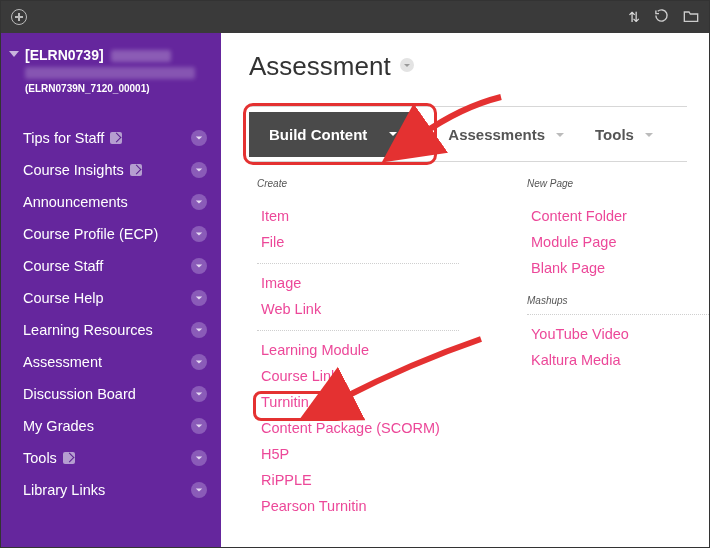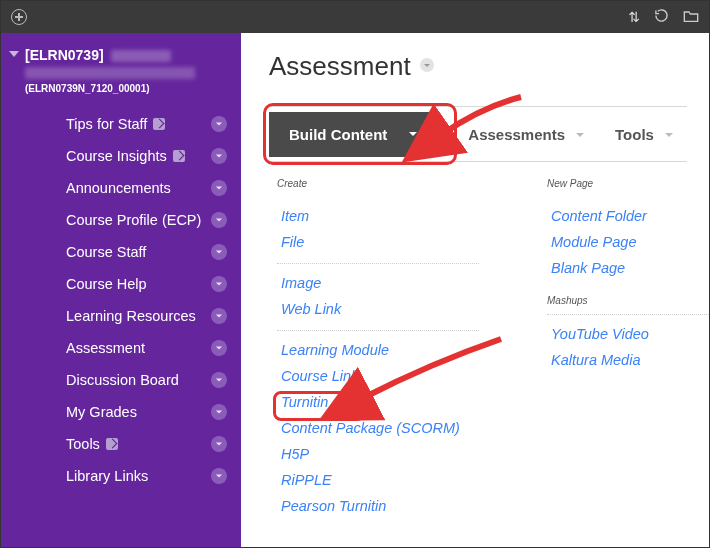--- a/index.html
+++ b/index.html
@@ -7,49 +7,49 @@
   body { display: flex; flex-direction: column; border: 1px solid #333; }
   .topbar { background: #3a3a3a; height: 32px; display: flex; align-items: center; padding: 0 10px; color: #ccc; justify-content: space-between; }
   .topbar-left { display: flex; align-items: center; gap: 6px; }
   .topbar-right { display: flex; align-items: center; gap: 14px; }
   .circle-plus { width: 16px; height: 16px; border: 1.5px solid #bbb; border-radius: 50%; position: relative; }
   .circle-plus::before, .circle-plus::after { content: ""; position: absolute; background: #bbb; }
   .circle-plus::before { width: 8px; height: 1.5px; top: 6px; left: 3px; }
   .circle-plus::after  { width: 1.5px; height: 8px; top: 3px; left: 6px; }
   .tb-icon { color: #ddd; font-size: 14px; }
   .main { flex: 1; display: flex; min-height: 0; }
-  .sidebar { width: 240px; background: #65269d; color: #fff; padding: 8px 0 0 0; font-size: 14px; overflow: hidden; }
+  .sidebar { width: 220px; background: #65269d; color: #fff; padding: 8px 0 0 0; font-size: 14px; overflow: hidden; }
   .course-head { padding: 6px 14px 8px 24px; position: relative; }
   .course-head .tri { position: absolute; left: 8px; top: 10px; width: 0; height: 0; border-left: 5px solid transparent; border-right: 5px solid transparent; border-top: 6px solid #c9b4de; }
   .course-code { font-weight: 700; color: #fff; font-size: 14px; }
   .course-code-blur { display:inline-block; width:60px; height:12px; background:rgba(255,255,255,0.25); border-radius:2px; filter: blur(2px); vertical-align:middle; margin-left:4px; }
   .course-line2 { height:12px; background:rgba(255,255,255,0.22); border-radius:2px; filter: blur(2px); margin: 4px 0 4px 0; width: 170px; }
   .course-id { font-weight: 700; font-size: 10px; color:#fff; }
-  .nav { margin-top: 6px; padding-left: 43px; }
+  .nav { margin-top: 20px; }
   .nav-item { display: flex; align-items: center; justify-content: space-between; padding: 8px 14px 8px 22px; color: #fff; font-size: 14.5px; cursor: pointer; }
   .nav-item .lbl { display: flex; align-items: center; gap: 6px; }
   .ext-box { display:inline-block; width:12px; height:12px; background:#b59ed0; border-radius:2px; position:relative; }
   .ext-box::after { content:""; position:absolute; width:6px; height:6px; border-top:1.5px solid #5a1f8e; border-right:1.5px solid #5a1f8e; top:2px; left:3px; transform: rotate(45deg); }
   .chev-circle { width:16px; height:16px; border-radius:50%; background:#8a5bb8; display:flex; align-items:center; justify-content:center; }
   .chev-circle svg { width:8px; height:8px; fill:#e6d9f3; }
   .content { flex: 1; background: #fff; position: relative; padding: 18px 22px 0 28px; overflow: hidden; }
   .page-title-row { display:flex; align-items:center; gap:8px; margin-bottom: 24px; }
   .page-title { font-size: 26px; color: #333; font-weight: 400; }
   .title-chev { color:#bbb; font-size:16px; }
   .toolbar { display:flex; align-items:center; gap: 30px; border-top:1px solid #d7d7d7; border-bottom:1px solid #d7d7d7; padding: 0; height: 56px; position: relative; }
   .btn-build { background:#4a4a4a; color:#fff; font-weight:700; padding: 14px 20px; display:flex; align-items:center; gap:21px; font-size:15px; cursor:pointer; border:none; }
   .tb-link { color:#555; font-weight:700; font-size:15px; display:flex; align-items:center; gap:10px; cursor:pointer; }
   .tb-link .dc { color:#bbb; }
   .red-box-build { position:absolute; border:3px solid #e43131; border-radius:10px; left: -6px; top: -4px; width: 194px; height: 62px; pointer-events:none; }
   .dropdown { display:flex; gap: 60px; padding: 16px 8px 0 4px; }
   .col { min-width: 210px; }
   .col h4 { font-style: italic; font-weight: 400; color:#555; font-size:10px; margin: 0 0 8px 4px; }
   .grp { border-top: 1px dotted #cfcfcf; padding: 6px 0 2px 0; margin: 2px 4px 6px 4px; }
   .grp:first-of-type { border-top: none; }
-  .opt { padding: 5px 4px; color:#3b82f6; font-size:14.5px; cursor:pointer;font-style:italic; }
+  .opt { padding: 5px 4px; color:#ec4899; font-size:14.5px; cursor:pointer; }
   .turnitin-box { position:absolute; border:3px solid #e43131; border-radius:8px; width: 92px; height: 30px; pointer-events:none; }
   .arrow { position:absolute; pointer-events:none; }
   .arrow svg { overflow: visible; }
 </style>
 </head>
 <body>
 
 <div class="topbar">
   <div class="topbar-left">
     <span class="circle-plus"></span>

